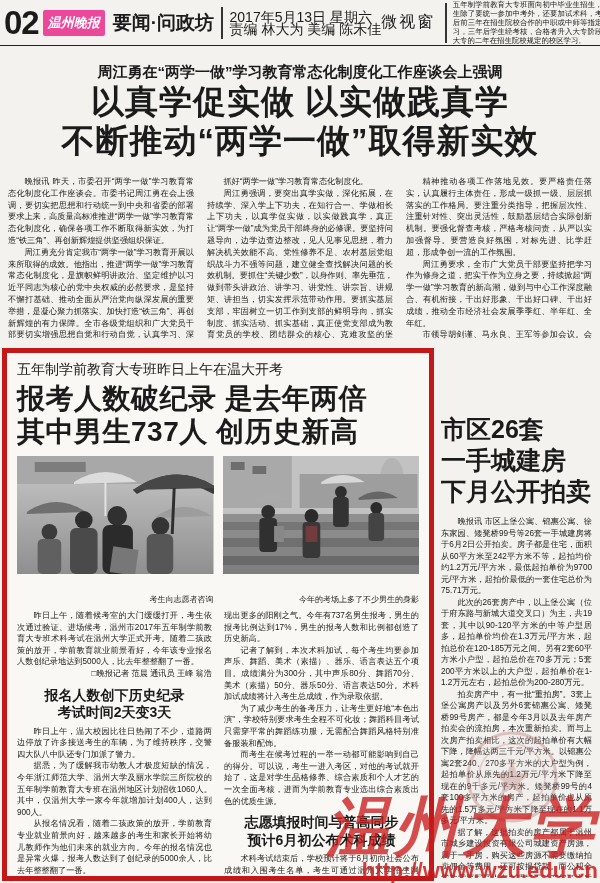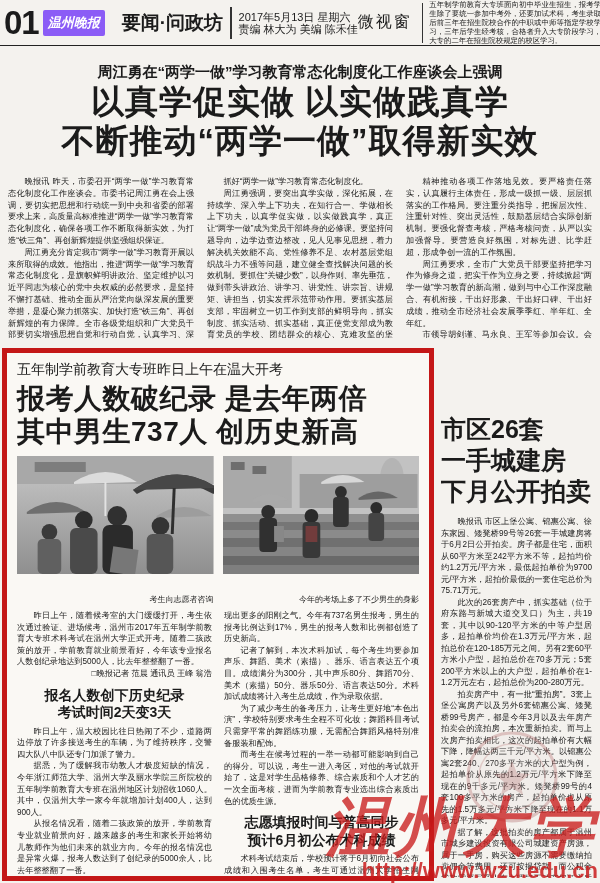--- a/index.html
+++ b/index.html
@@ -9,26 +9,26 @@
     background:#f4f2ee; color:#1b1b1b;
     font-family:"Liberation Sans", sans-serif;
   }
   
   .header {
     position:absolute; top:0; left:0; width:600px; height:46px;
     display:flex; align-items:center; padding:3px 5px 3px 4px;
     border-bottom:1.5px solid #222; background:#f4f2ee;
   }
   .page-num { font-size:33px; font-weight:bold; line-height:1; letter-spacing:-1px; }
-  .masthead { background:#8b5cf6; color:#fff; font-weight:bold; font-style:italic;
-    font-size:13px; padding:4px 5px; border-radius:2px; margin:0 17px 0 4px; white-space:nowrap; }
+  .masthead { background:#ec4899; color:#fff; font-weight:bold; font-style:italic;
+    font-size:13px; padding:4px 5px; border-radius:2px; margin:0 8px 0 4px; white-space:nowrap; }
   .section-title { font-size:19px; font-weight:bold; white-space:nowrap; }
   .vrule { width:1.5px; height:32px; background:#333; margin:0 7px; flex:none; }
   .vrule2 { width:1.5px; height:40px; background:#333; margin:0 6px; flex:none; }
-  .date-block { font-size:11px; line-height:12px; white-space:nowrap; }
+  .date-block { font-size:14px; line-height:12px; white-space:nowrap; }
   .spacer { flex:1; }
   .column-label { font-size:16px; letter-spacing:2px; white-space:nowrap; margin-right:4px; }
   .notice { width:172px; flex:none; font-size:7.4px; line-height:9.1px; text-align:justify; }
   
   .lead { position:absolute; top:48px; left:0; width:600px; }
   .lead-kicker { text-align:center; font-size:15px; font-weight:bold; margin-top:15px; }
   .lead-headline { text-align:center; font-size:33px; font-weight:bold; line-height:39px; letter-spacing:1px; }
   .lead-body {
     position:absolute; top:176px; left:8px; width:584px; height:163px;
     display:flex; gap:13px; overflow:hidden;
@@ -63,21 +63,21 @@
   }
   .wm-url {
     position:absolute; right:2px; bottom:0; font-size:22px; font-weight:bold;
     color:rgba(201,28,28,.85); white-space:nowrap; line-height:1.1;
   }
 </style>
 </head>
 <body>
 
 <div class="header">
-  <div class="page-num">01</div>
+  <div class="page-num">02</div>
   <div class="masthead">温州晚报</div>
   <div class="section-title">要闻·问政坊</div>
   <div class="vrule"></div>
   <div class="date-block">
     <div>2017年5月13日 星期六</div>
     <div>责编 林大为 美编 陈禾佳</div>
   </div>
   <div class="spacer"></div>
   <div class="column-label">微视窗</div>
   <div class="vrule2"></div>
@@ -209,21 +209,21 @@
 </div>
 
 <div class="auction">
   <div class="auction-title">
     <div>市区26套</div>
     <div>一手城建房</div>
     <div>下月公开拍卖</div>
   </div>
   <div class="auction-body">
     <p>晚报讯 市区上堡公寓、锦惠公寓、徐东家园、矮凳桥99号等26套一手城建房将于6月2日公开拍卖。房子都是住宅，面积从60平方米至242平方米不等，起拍均价约1.2万元/平方米，最低起拍单价为9700元/平方米，起拍价最低的一套住宅总价为75.71万元。</p>
-    <p>此次的26套房产中，抓实基础（位于府东路与新城大道交叉口）为主，共19套，其中以90-120平方米的中等户型居多，起拍单价均价在1.3万元/平方米，起拍总价在120-185万元之间。另有2套60平方米小户型，起拍总价在70多万元；5套200平方米以上的大户型，起拍单价在1-1.2万元左右，起拍总价为200-280万元。</p>
+    <p>此次的26套房产中，以上堡公寓（位于府东路与新城大道交叉口）为主，共19套，其中以90-120平方米的中等户型居多，起拍单价均价在1.3万元/平方米，起拍总价在120-185万元之间。另有2套60平方米小户型，起拍总价在70多万元；5套200平方米以上的大户型，起拍单价在1-1.2万元左右，起拍总价为200-280万元。</p>
     <p>拍卖房产中，有一批“重拍房”。3套上堡公寓房产以及另外6套锦惠公寓、矮凳桥99号房产，都是今年3月以及去年房产拍卖会的流拍房，本次重新拍卖。而与上次房产拍卖相比，这次的起拍单价有大幅下降，降幅达两三千元/平方米。以锦惠公寓2套240、270多平方米的大户型为例，起拍单价从原先的1.2万元/平方米下降至现在的9千多元/平方米。矮凳桥99号的4套100多平方米的房产，起拍单价也从原先的1.5万多元/平方米下降至现在的1.1万多元/平方米。</p>
     <p>据了解，这批拍卖的房产都属于温州市城乡建设投资有限公司城建资产房源，属于一手房，购买这些房源不需要缴纳拍卖佣金等费用，还可按揭贷款。而公积金贷款需要买受人在办理好不动产权证之后才能办理。有兴趣的市民需在5月31日前前往市行政审批与公共资源管理中心一楼产权交易窗口报名（市区民航路170号），报名咨询电话：0577-88151018。</p>
 
   </div>
 </div>
 
 <div class="watermark">
   <svg class="wm-seal" width="96" height="96" viewBox="0 0 96 96">
     <circle cx="48" cy="48" r="44" fill="rgba(220,205,205,0.28)" stroke="rgba(170,90,90,0.7)" stroke-width="3"></circle>
     <circle cx="48" cy="48" r="33" fill="none" stroke="rgba(170,90,90,0.55)" stroke-width="1.5"></circle>

